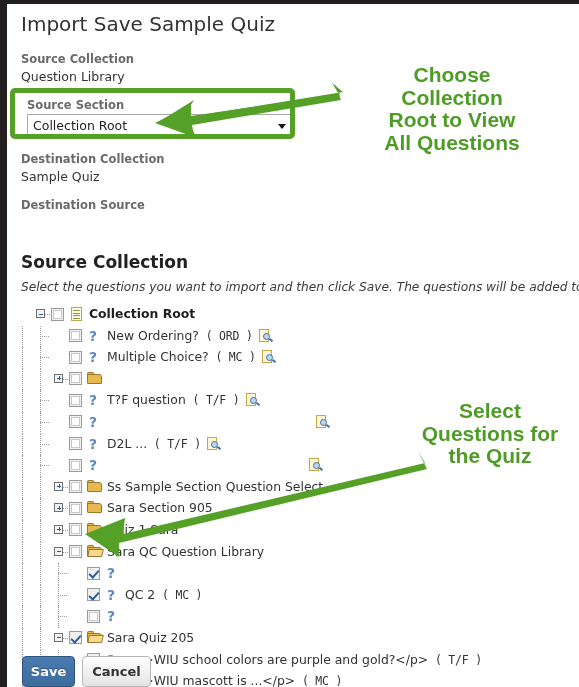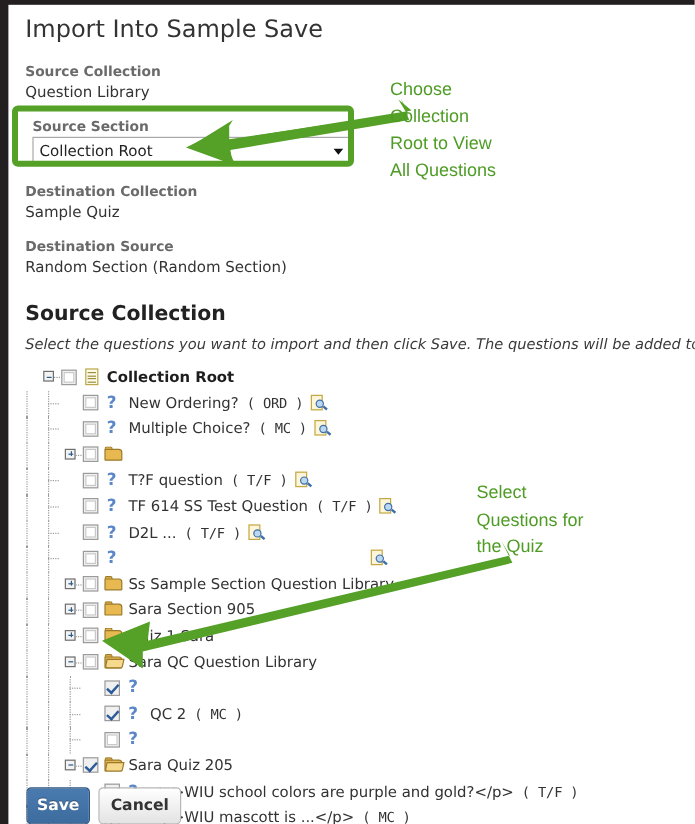--- a/index.html
+++ b/index.html
@@ -296,61 +296,60 @@
     border: 1px solid #b6b6b6;
     color: #333333;
     line-height: 29px;
   }
 
   
   .anno {
     position: absolute;
     color: #4e9c25;
     font-family: "Liberation Sans", "DejaVu Sans", sans-serif;
-    font-weight: normal;
-    font-size: 15px;
+    font-weight: bold;
+    font-size: 21px;
     line-height: 22.5px;
-    text-align: left;
+    text-align: center;
     z-index: 8;
     white-space: pre-line;
   }
   .anno-1 { left: 318px; top: 60px; width: 254px; }
   .anno-2 { left: 390px; top: 396px; width: 186px; }
 
   .arrow-svg {
     position: absolute;
     left: 0; top: 0;
     width: 579px; height: 687px;
     z-index: 6;
     pointer-events: none;
   }
 </style>
 </head>
 <body>
 
 <div id="page">
   <div id="inner">
 
-    <div class="pagetitle">Import Into Sample Save</div>
+    <div class="pagetitle">Import Save Sample Quiz</div>
 
     <div class="fieldlabel" style="left:7px; top:44px;">Source Collection</div>
     <div class="fieldvalue" style="left:7px; top:61px;">Question Library</div>
 
     <div class="fieldlabel" style="left:13px; top:90px;">Source Section</div>
 
     <div class="select-wrap">
       <span class="select-text">Collection Root</span>
       <span class="select-arrow"></span>
     </div>
 
     <div class="fieldlabel" style="left:7px; top:144px;text-align:right;">Destination Collection</div>
     <div class="fieldvalue" style="left:7px; top:161px;">Sample Quiz</div>
 
     <div class="fieldlabel" style="left:7px; top:190px;">Destination Source</div>
-    <div class="fieldvalue" style="left:7px; top:207px;">Random Section (Random Section)</div>
 
     <div class="section-heading" style="left:7px; top:244px;">Source Collection</div>
     <div class="helptext" style="left:7px; top:272px;">Select the questions you want to import and then click Save. The questions will be added to the list</div>
 
     <div id="tree">
         <div class="row">
           <div class="plusbox" style="left: 22px;">
             <i class="h"></i>
           </div>
           <div class="elbow" style="left: 31px; width: 5px;"></div>
@@ -428,21 +427,20 @@
           </div>
         </div>
         <div class="row">
           <div class="guide" style="left: 8px;"></div>
           <div class="guide" style="left: 26px;"></div>
           <div class="elbow" style="left: 26px;"></div>
           <div class="cbx" style="left: 55px;">
             <div class="inner"></div>
           </div>
           <div class="ic ic-q" style="left: 73px;">?</div>
-          <div class="label" style="left: 93px;">TF 614 SS Test Question<span class="qtype"> ( T/F )</span></div>
           <div class="ic ic-prev" style="left: 302px; top: 3px;">
             <div class="pg"></div>
             <div class="glass"></div>
             <div class="handle"></div>
           </div>
         </div>
         <div class="row">
           <div class="guide" style="left: 8px;"></div>
           <div class="guide" style="left: 26px;"></div>
           <div class="elbow" style="left: 26px;"></div>
@@ -479,21 +477,21 @@
             <i class="v"></i>
           </div>
           <div class="elbow" style="left: 49px; width: 5px;"></div>
           <div class="cbx" style="left: 55px;">
             <div class="inner"></div>
           </div>
           <div class="ic ic-folder" style="left: 73px;">
             <div class="tab"></div>
             <div class="back"></div>
           </div>
-          <div class="label" style="left: 93px;">Ss Sample Section Question Library</div>
+          <div class="label" style="left: 93px;">Ss Sample Section Question Select</div>
         </div>
         <div class="row">
           <div class="guide" style="left: 8px;"></div>
           <div class="guide" style="left: 26px;"></div>
           <div class="plusbox" style="left: 40px;">
             <i class="h"></i>
             <i class="v"></i>
           </div>
           <div class="elbow" style="left: 49px; width: 5px;"></div>
           <div class="cbx" style="left: 55px;">

